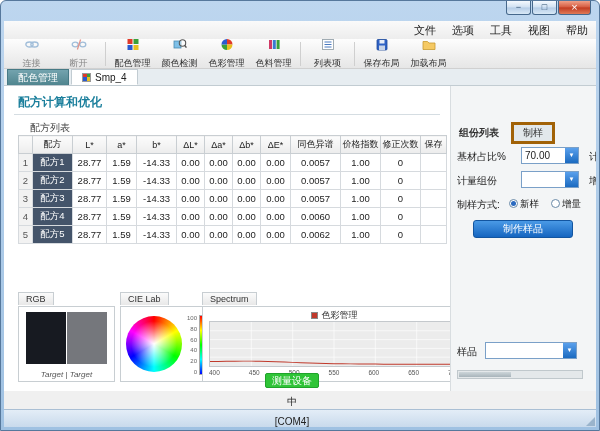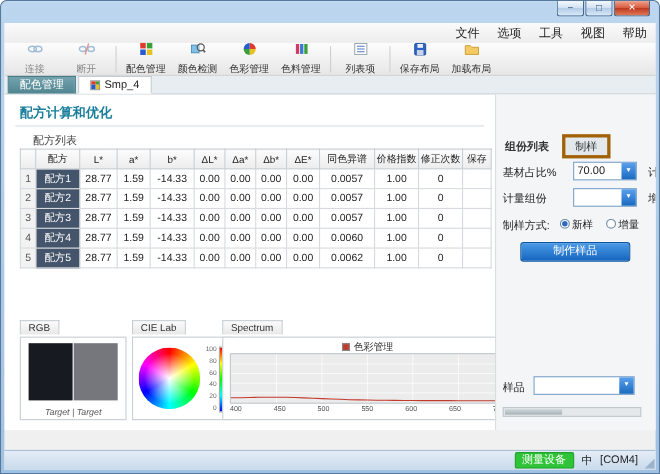--- a/index.html
+++ b/index.html
@@ -89,21 +89,21 @@
   .sample-combo{left:34px;top:256px;width:92px;}
   .rp-scroll{position:absolute;left:6px;top:284px;width:126px;height:9px;background:#e4e8ea;border:1px solid #c0c8cc;}
   .rp-thumb{position:absolute;left:1px;top:1px;width:52px;height:5px;background:linear-gradient(#cdd6da,#a8b4ba);cursor:default;}
   
   .footer{position:absolute;left:0;right:0;bottom:18px;height:18px;background:#eef1f3;border-top:1px solid #d8dcde;}
   .reset-btn{position:absolute;left:12px;top:2px;width:62px;height:14px;font-size:10px;line-height:12px;border-radius:5px;}
   .pre-btn{position:absolute;right:12px;top:2px;width:42px;height:14px;font-size:10px;line-height:12px;border-radius:5px;}
   .pbar{position:absolute;left:84px;right:64px;top:3px;height:12px;border:1px solid #8f9498;background:#dcdcdc;}
   .pfill{position:absolute;left:0;top:0;bottom:0;background:linear-gradient(#9af28a,#35d53a 45%,#17b81e 55%,#66e662);}
   .ptext{position:absolute;left:0;right:0;top:1px;text-align:center;font-size:9px;color:#111;}
-  .statusbar{position:absolute;left:0;right:0;bottom:0;height:18px;background:linear-gradient(#e3edf7,#c9daec);border-top:1px solid #aabfd4;display:flex;align-items:center;justify-content:flex-end;gap:7px;padding-right:16px;font-size:10px;color:#222;}
+  .statusbar{position:absolute;left:0;right:0;bottom:0;height:18px;background:linear-gradient(#e3edf7,#c9daec);border-top:1px solid #aabfd4;display:flex;align-items:center;justify-content:flex-end;gap:7px;padding-right:16px;font-size:10px;color:#222;flex-direction:column;}
   .dev-badge{background:#2fc437;border:1px solid #1fa32a;color:#fff;padding:0 6px;border-radius:2px;font-size:10px;line-height:13px;}
   .grip{position:absolute;right:1px;bottom:1px;width:0;height:0;border-left:9px solid transparent;border-bottom:9px solid #9ab4cc;}
 </style>
 </head>
 <body>
 
 <div class="frame">
 
   <div class="winbtns">
     <span class="winbtn min"></span>

